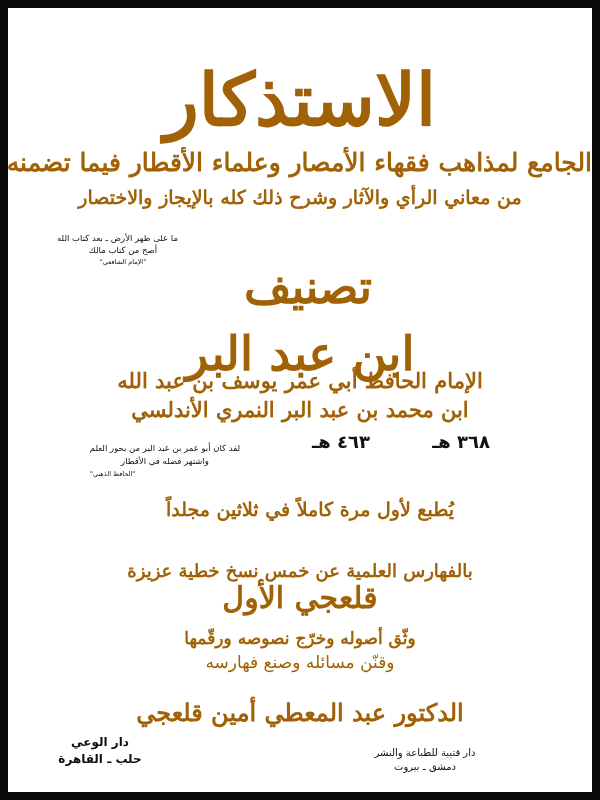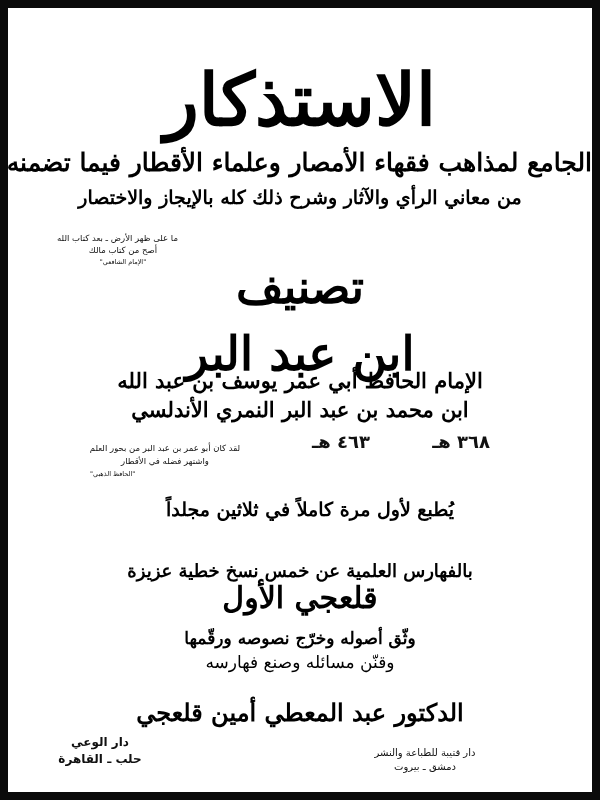--- a/index.html
+++ b/index.html
@@ -7,34 +7,34 @@
     width: 600px; height: 800px; background: #0a0a0a;
     position: relative; overflow: hidden;
     font-family: "DejaVu Sans", sans-serif;
   }
   .page {
     position: absolute; left: 8px; top: 8px; width: 584px; height: 784px;
     background: #ffffff; color: #111;
   }
   .line {
     position: absolute; left: 0; width: 584px; text-align: center;
-    direction: rtl; white-space: nowrap; color: #000000;
+    direction: rtl; white-space: nowrap; color: #a16207;
   }
   .title-main {
     top: 42px; font-family: "DejaVu Serif", serif; font-size: 72px;
     font-weight: bold; letter-spacing: 2px; line-height: 100px;
   }
   .subtitle1 { top: 140px; font-size: 25px; font-weight: bold; font-family: "DejaVu Serif", serif; }
   .subtitle2 { top: 178px; font-size: 19px; font-weight: bold; font-family: "DejaVu Serif", serif; }
   .quote-box {
     position: absolute; left: 60px; top: 224px; width: 110px; text-align: center;
     direction: rtl; font-size: 8.5px; line-height: 12px; white-space: nowrap;
   }
   .quote-box .attr { font-size: 6.5px; }
-  .authored { top: 252px; font-size: 46px; font-family: "DejaVu Serif", serif; font-weight: bold; }
+  .authored { top: 252px; font-size: 46px; font-family: "DejaVu Serif", serif; font-weight: bold; padding-left: 8px; }
   .author-name { top: 318px; font-size: 47px; font-family: "DejaVu Serif", serif; font-weight: bold; }
   .author-full1 { top: 360px; font-size: 21px; font-family: "DejaVu Serif", serif; font-weight: bold; }
   .author-full2 { top: 389px; font-size: 21px; font-family: "DejaVu Serif", serif; font-weight: bold; }
   .dates {
     position: absolute; top: 423px; left: 248px; direction: rtl;
     font-size: 18px; font-weight: bold; white-space: nowrap;
   }
   .dates span { margin-left: 56px; }
   .quote2 {
     position: absolute; left: 62px; top: 434px; width: 190px; text-align: center;

